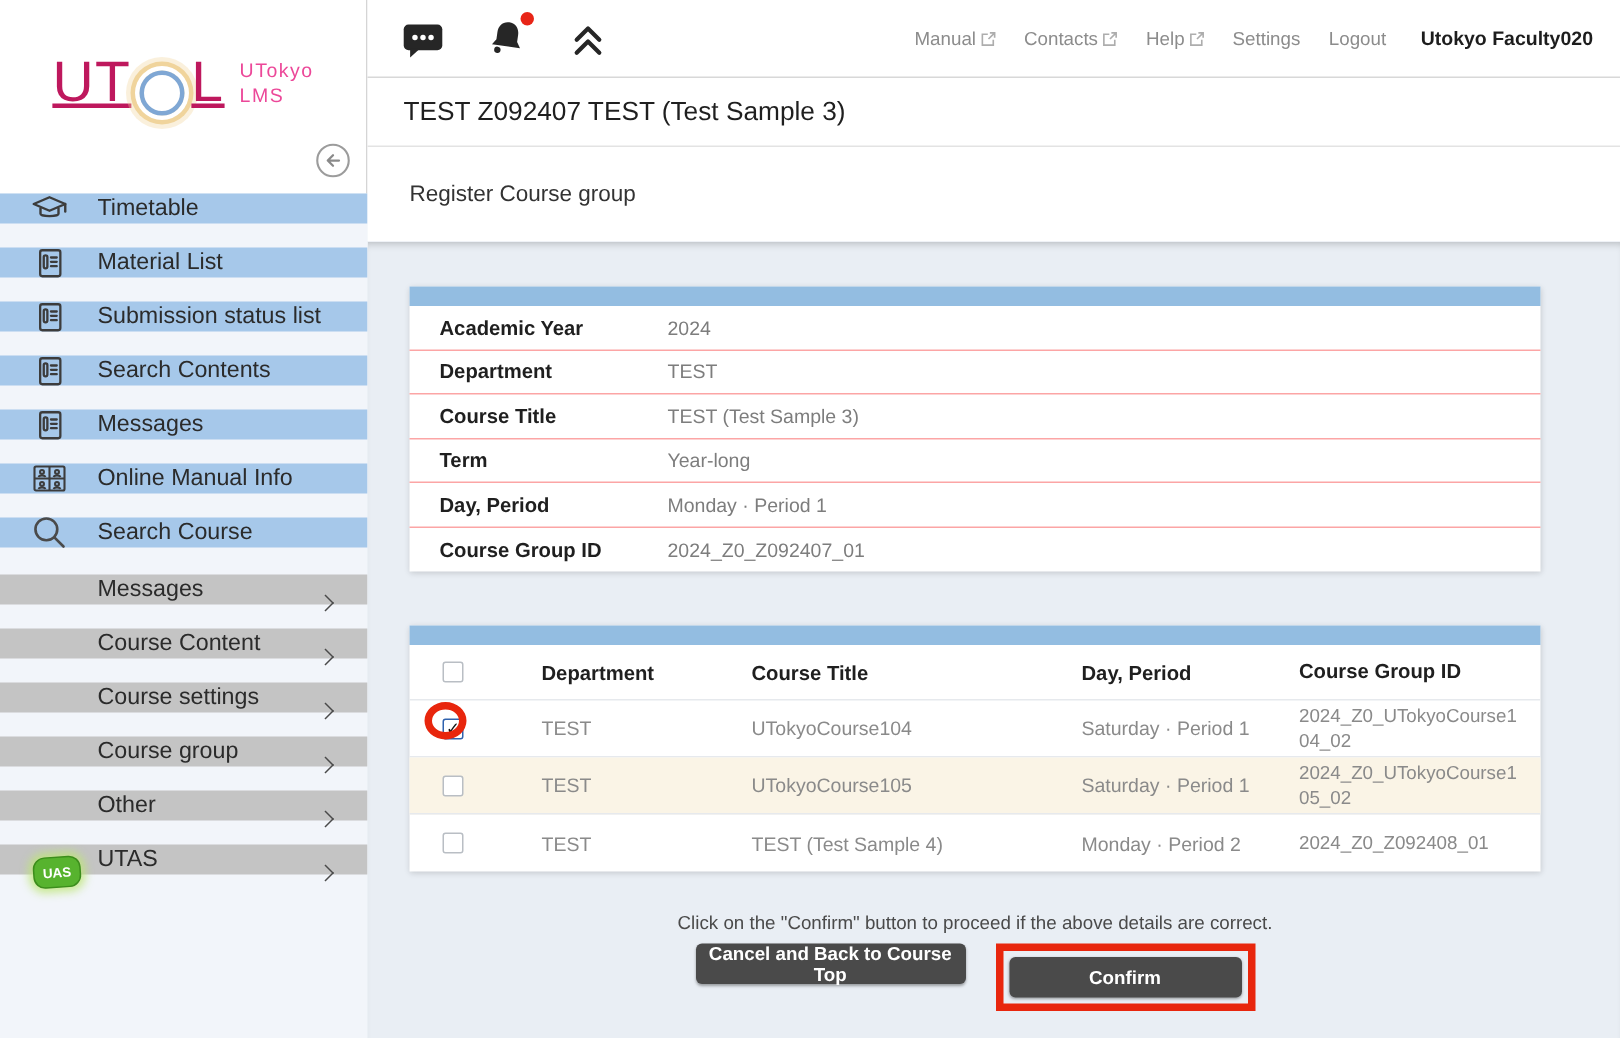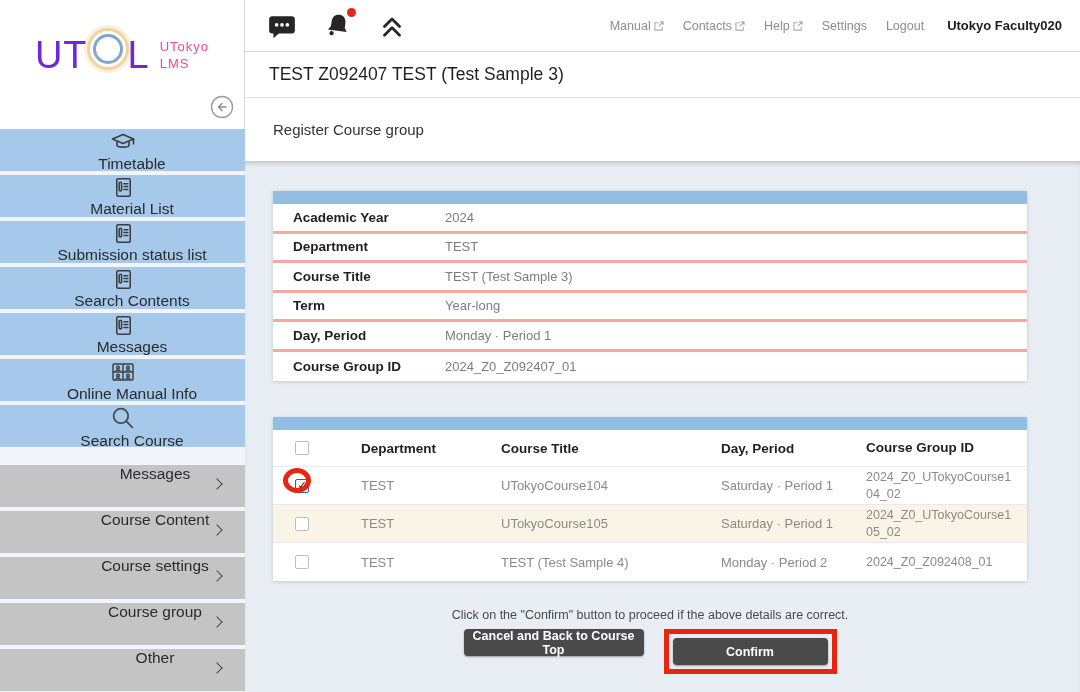--- a/index.html
+++ b/index.html
@@ -5,28 +5,28 @@
   * { margin:0; padding:0; box-sizing:border-box; }
   html,body { width:1080px; height:692px; }
   body {
     font-family:"Liberation Sans","DejaVu Sans",sans-serif;
     background:#e9eef4; position:relative; overflow:hidden; color:#222;
   }
   
   .sidebar { position:absolute; left:0; top:0; width:245px; height:692px; background:#f2f5fa; }
   .logo-area { height:129px; background:#fff; border-right:1px solid #d5d5d5; position:relative; }
   .logo-row { display:flex; align-items:center; justify-content:center; padding-top:34px; gap:10px; }
-  .logo-utol { display:flex; align-items:flex-start; color:#6d28d9; font-size:38px; font-weight:300; letter-spacing:1px; }
+  .logo-utol { display:flex; align-items:flex-end; color:#be185d; font-size:38px; font-weight:300; letter-spacing:1px;text-decoration:underline; }
   .logo-o { display:inline-block; width:30px; height:30px; border:3px solid #7fa7d4; border-radius:50%;
             margin:0 5px; box-shadow:0 0 0 3px #fff, 0 0 0 6px #f0d49c, 0 0 0 9px rgba(240,212,156,0.35); }
   .logo-sub { font-size:13px; color:#ec4899; line-height:1.25; letter-spacing:1px; }
   .collapse-btn { position:absolute; right:10px; bottom:10px; width:24px; height:24px; cursor:pointer; }
   .nav { position:absolute; left:0; top:129px; width:245px; }
-  .nav-item { height:42px; margin-bottom:4px; background:#a6c8ea; display:flex; align-items:center;
-              padding-left:19px; font-size:15.5px; color:#2b2b2b; cursor:pointer;flex-direction:column; }
+  .nav-item { height:20px; margin-bottom:16px; background:#a6c8ea; display:flex; align-items:center;
+              padding-left:19px; font-size:15.5px; color:#2b2b2b; cursor:pointer; }
   .nav-item .ico { width:28px; height:28px; margin-right:18px; display:flex; align-items:center; justify-content:center; }
   .nav2 { margin-top:18px; }
   .nav2 .nav-item { background:#c4c4c4; padding-left:65px; position:relative; }
   .chev { position:absolute; right:24px; top:15px; width:8px; height:8px;
           border-top:1.5px solid #4a4a4a; border-right:1.5px solid #4a4a4a; transform:rotate(45deg); }
   .utas-badge { position:absolute; left:22px; top:8px; width:32px; height:21px; background:#57b32e;
                 border-radius:8px; color:#fff; font-size:9px; font-weight:700; display:flex; align-items:center;
                 justify-content:center; transform:rotate(-4deg); box-shadow:0 0 6px 3px rgba(190,230,120,0.8);
                 border:1px solid #3c8d1c; letter-spacing:0; }
   
@@ -40,21 +40,21 @@
   .username { font-size:13px; color:#1d1d1d; font-weight:700; cursor:pointer; margin-left:4px; }
   .title-bar { height:46px; background:#fff; border-bottom:1px solid #e3e3e3; display:flex; align-items:center;
                padding-left:24px; font-size:17.5px; color:#1f1f1f; }
   .subtitle-bar { height:63px; background:#fff; display:flex; align-items:center; padding-left:28px;
                   font-size:15px; color:#333; }
   .content { height:531px; background:#e9eef4; box-shadow:inset 0 5px 6px -4px rgba(0,0,0,0.25);
              padding-top:30px; position:relative; }
   .card { width:754px; margin-left:28px; background:#fff; box-shadow:0 1px 4px rgba(0,0,0,0.16); position:relative; }
   .card-topbar { height:13px; background:#93bde1; }
   
-  .d-row { display:flex; align-items:center; height:29.5px; border-bottom:3px solid #fca5a5; }
+  .d-row { display:flex; align-items:center; height:29.5px; border-bottom:1px solid #fca5a5; }
   .d-row:last-child { border-bottom:none; }
   .d-label { width:172px; padding-left:20px; font-size:13.5px; font-weight:700; color:#1f1f1f; }
   .d-value { font-size:13px; color:#7d7d7d; }
   
   .c-row { display:flex; align-items:center; border-bottom:1px solid #e6e9ed; }
   .c-head { height:37px; font-size:13.5px; font-weight:700; color:#1f1f1f; }
   .c-body { height:38px; font-size:13px; color:#8a8a8a; }
   .c-body.hl { background:#faf4e6; }
   .cell-check { width:88px; padding-left:22px; display:flex; align-items:center; }
   .cell-dept { width:140px; }

